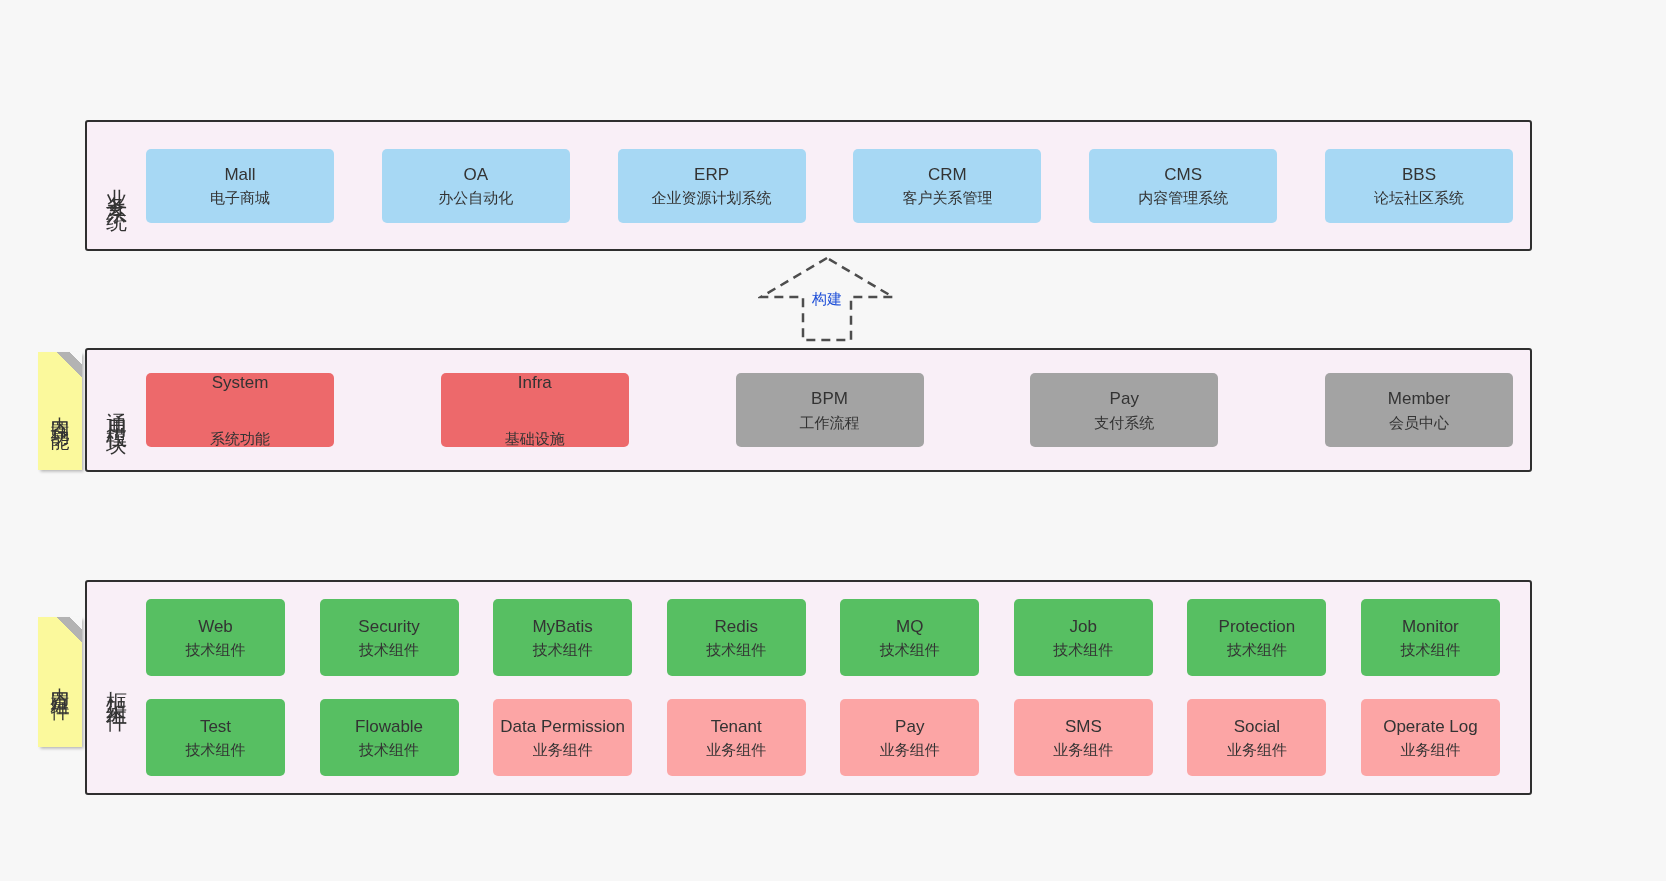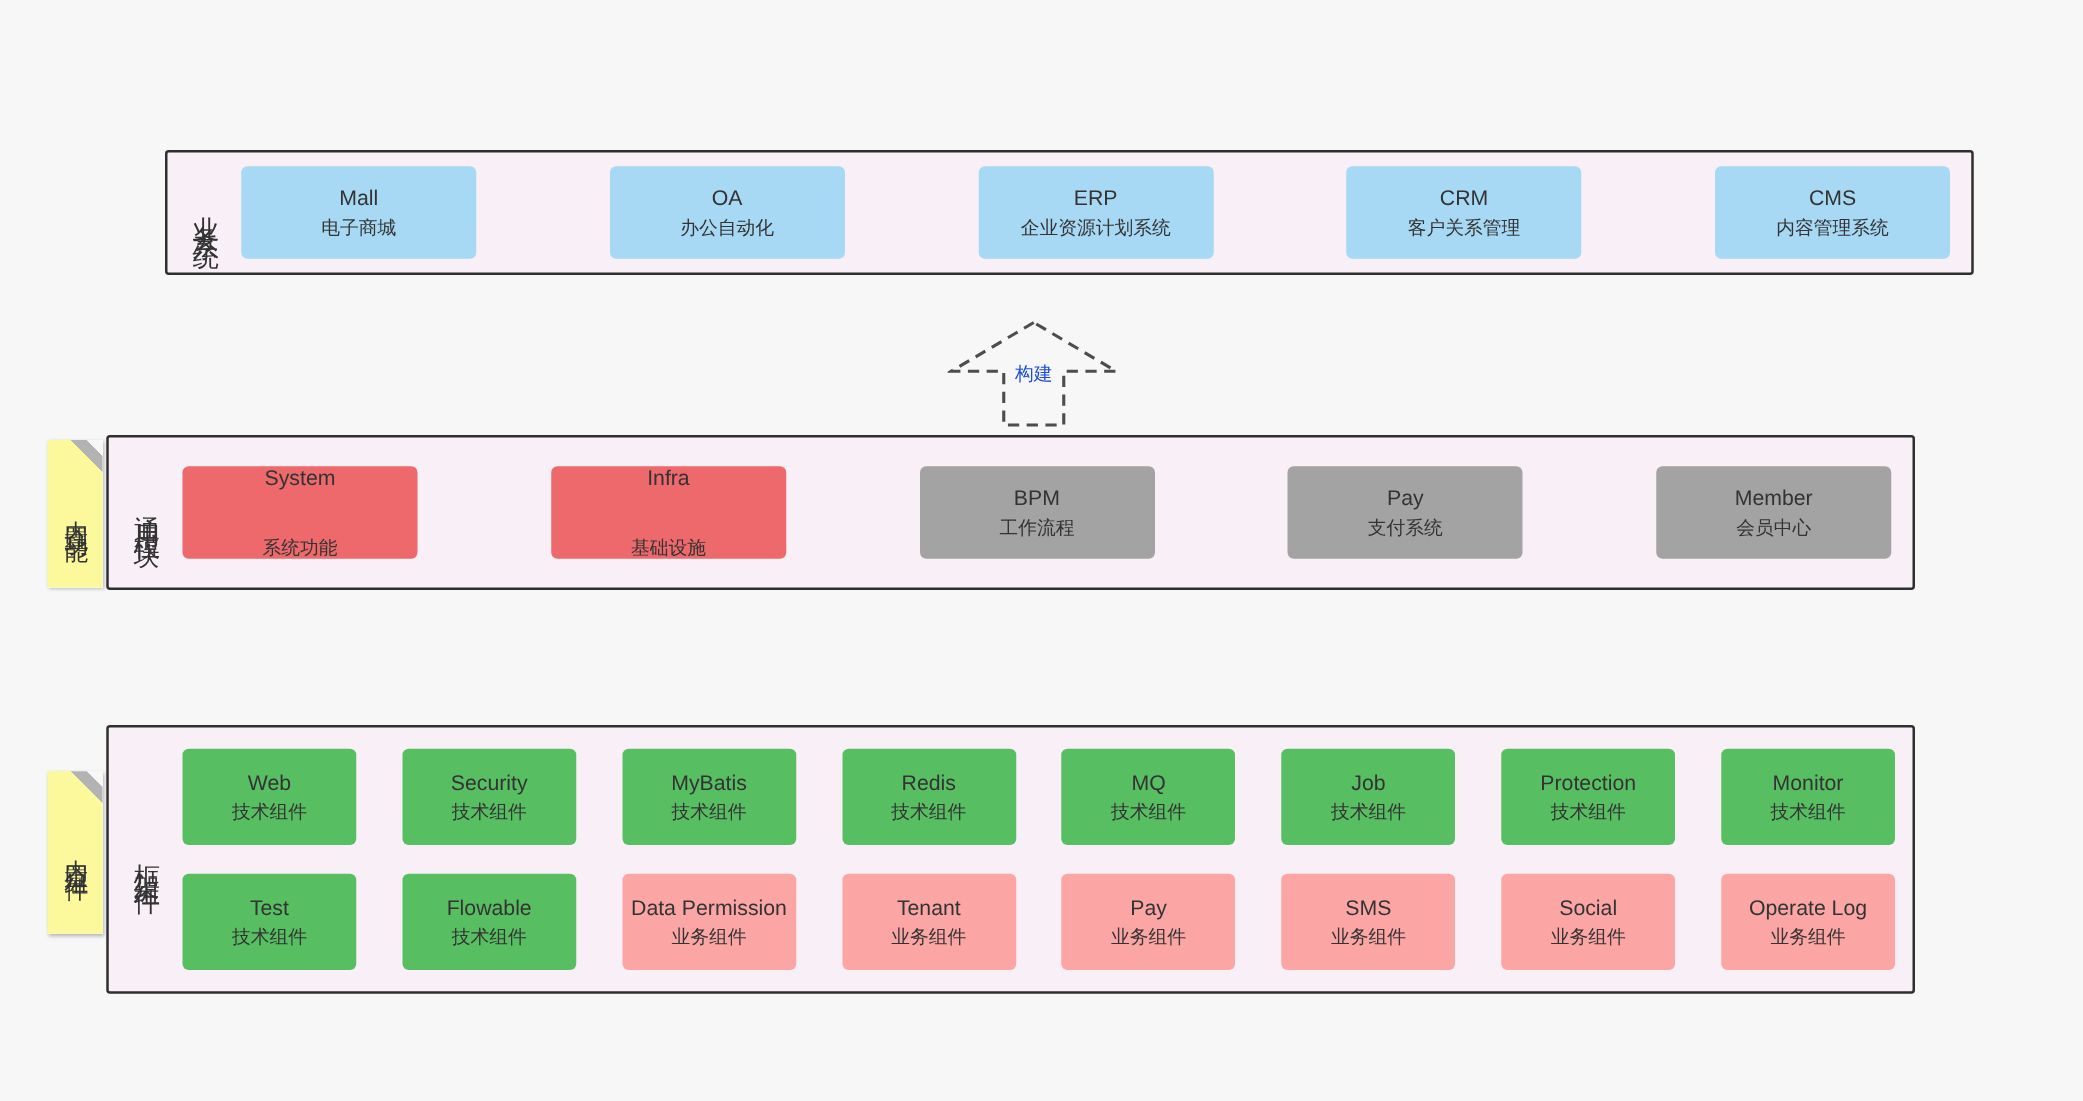--- a/index.html
+++ b/index.html
@@ -12,36 +12,36 @@
   .canvas { position:relative; width:1666px; height:881px; background:#f7f7f7; overflow:hidden; }
 
   
   .band {
     position:absolute; left:85px; width:1447px;
     background:#f9eff7;
     border:2px solid #2f2f2f;
     border-radius:3px;
     display:flex; align-items:center;
   }
-  .band1 { top:120px; height:100px;margin-left:47px; }
+  .band1 { top:120px; height:131px; }
   .band2 { top:348px; height:124px; }
   .band3 { top:580px; height:215px; }
 
   .band-label {
     width:59px; flex:0 0 59px;
     display:flex; align-items:center; justify-content:center;
     writing-mode:vertical-rl; text-orientation:upright;
     font-size:21px; letter-spacing:7px; color:#333;
   }
   .band-boxes {
     flex:1; display:flex; justify-content:space-between;
     align-items:center; padding-right:17px;
   }
   .band-rows {
-    flex:1; display:flex; flex-direction:column; gap:23px; padding-right:14px;
+    flex:1; display:flex; flex-direction:column; gap:23px; padding-right:30px;
   }
   .band-rows .band-boxes { padding-right:0; }
 
   
   .box {
     border-radius:5px;
     display:flex; flex-direction:column; align-items:center; justify-content:center;
     text-align:center; color:#333; padding:2px 4px;
   }
   .band1 .box, .band2 .box { width:188px; height:74px; }
@@ -98,20 +98,24 @@
         <div class="box-sub">企业资源计划系统</div>
       </div>
       <div class="box blue">
         <div class="box-title">CRM</div>
         <div class="box-sub">客户关系管理</div>
       </div>
       <div class="box blue">
         <div class="box-title">CMS</div>
         <div class="box-sub">内容管理系统</div>
       </div>
+      <div class="box blue">
+        <div class="box-title">BBS</div>
+        <div class="box-sub">论坛社区系统</div>
+      </div>
     </div>
   </div>
 
   <div class="arrow arrow1">
     <svg width="138" height="86" viewBox="0 0 138 86">
       <polygon points="69,2 3,41 45,41 45,84 93,84 93,41 135,41" fill="none" stroke="#4d4d4d" stroke-width="2.5" stroke-dasharray="9 6" stroke-linejoin="miter"></polygon>
     </svg>
     <span class="arrow-label">构建</span>
   </div>
 

